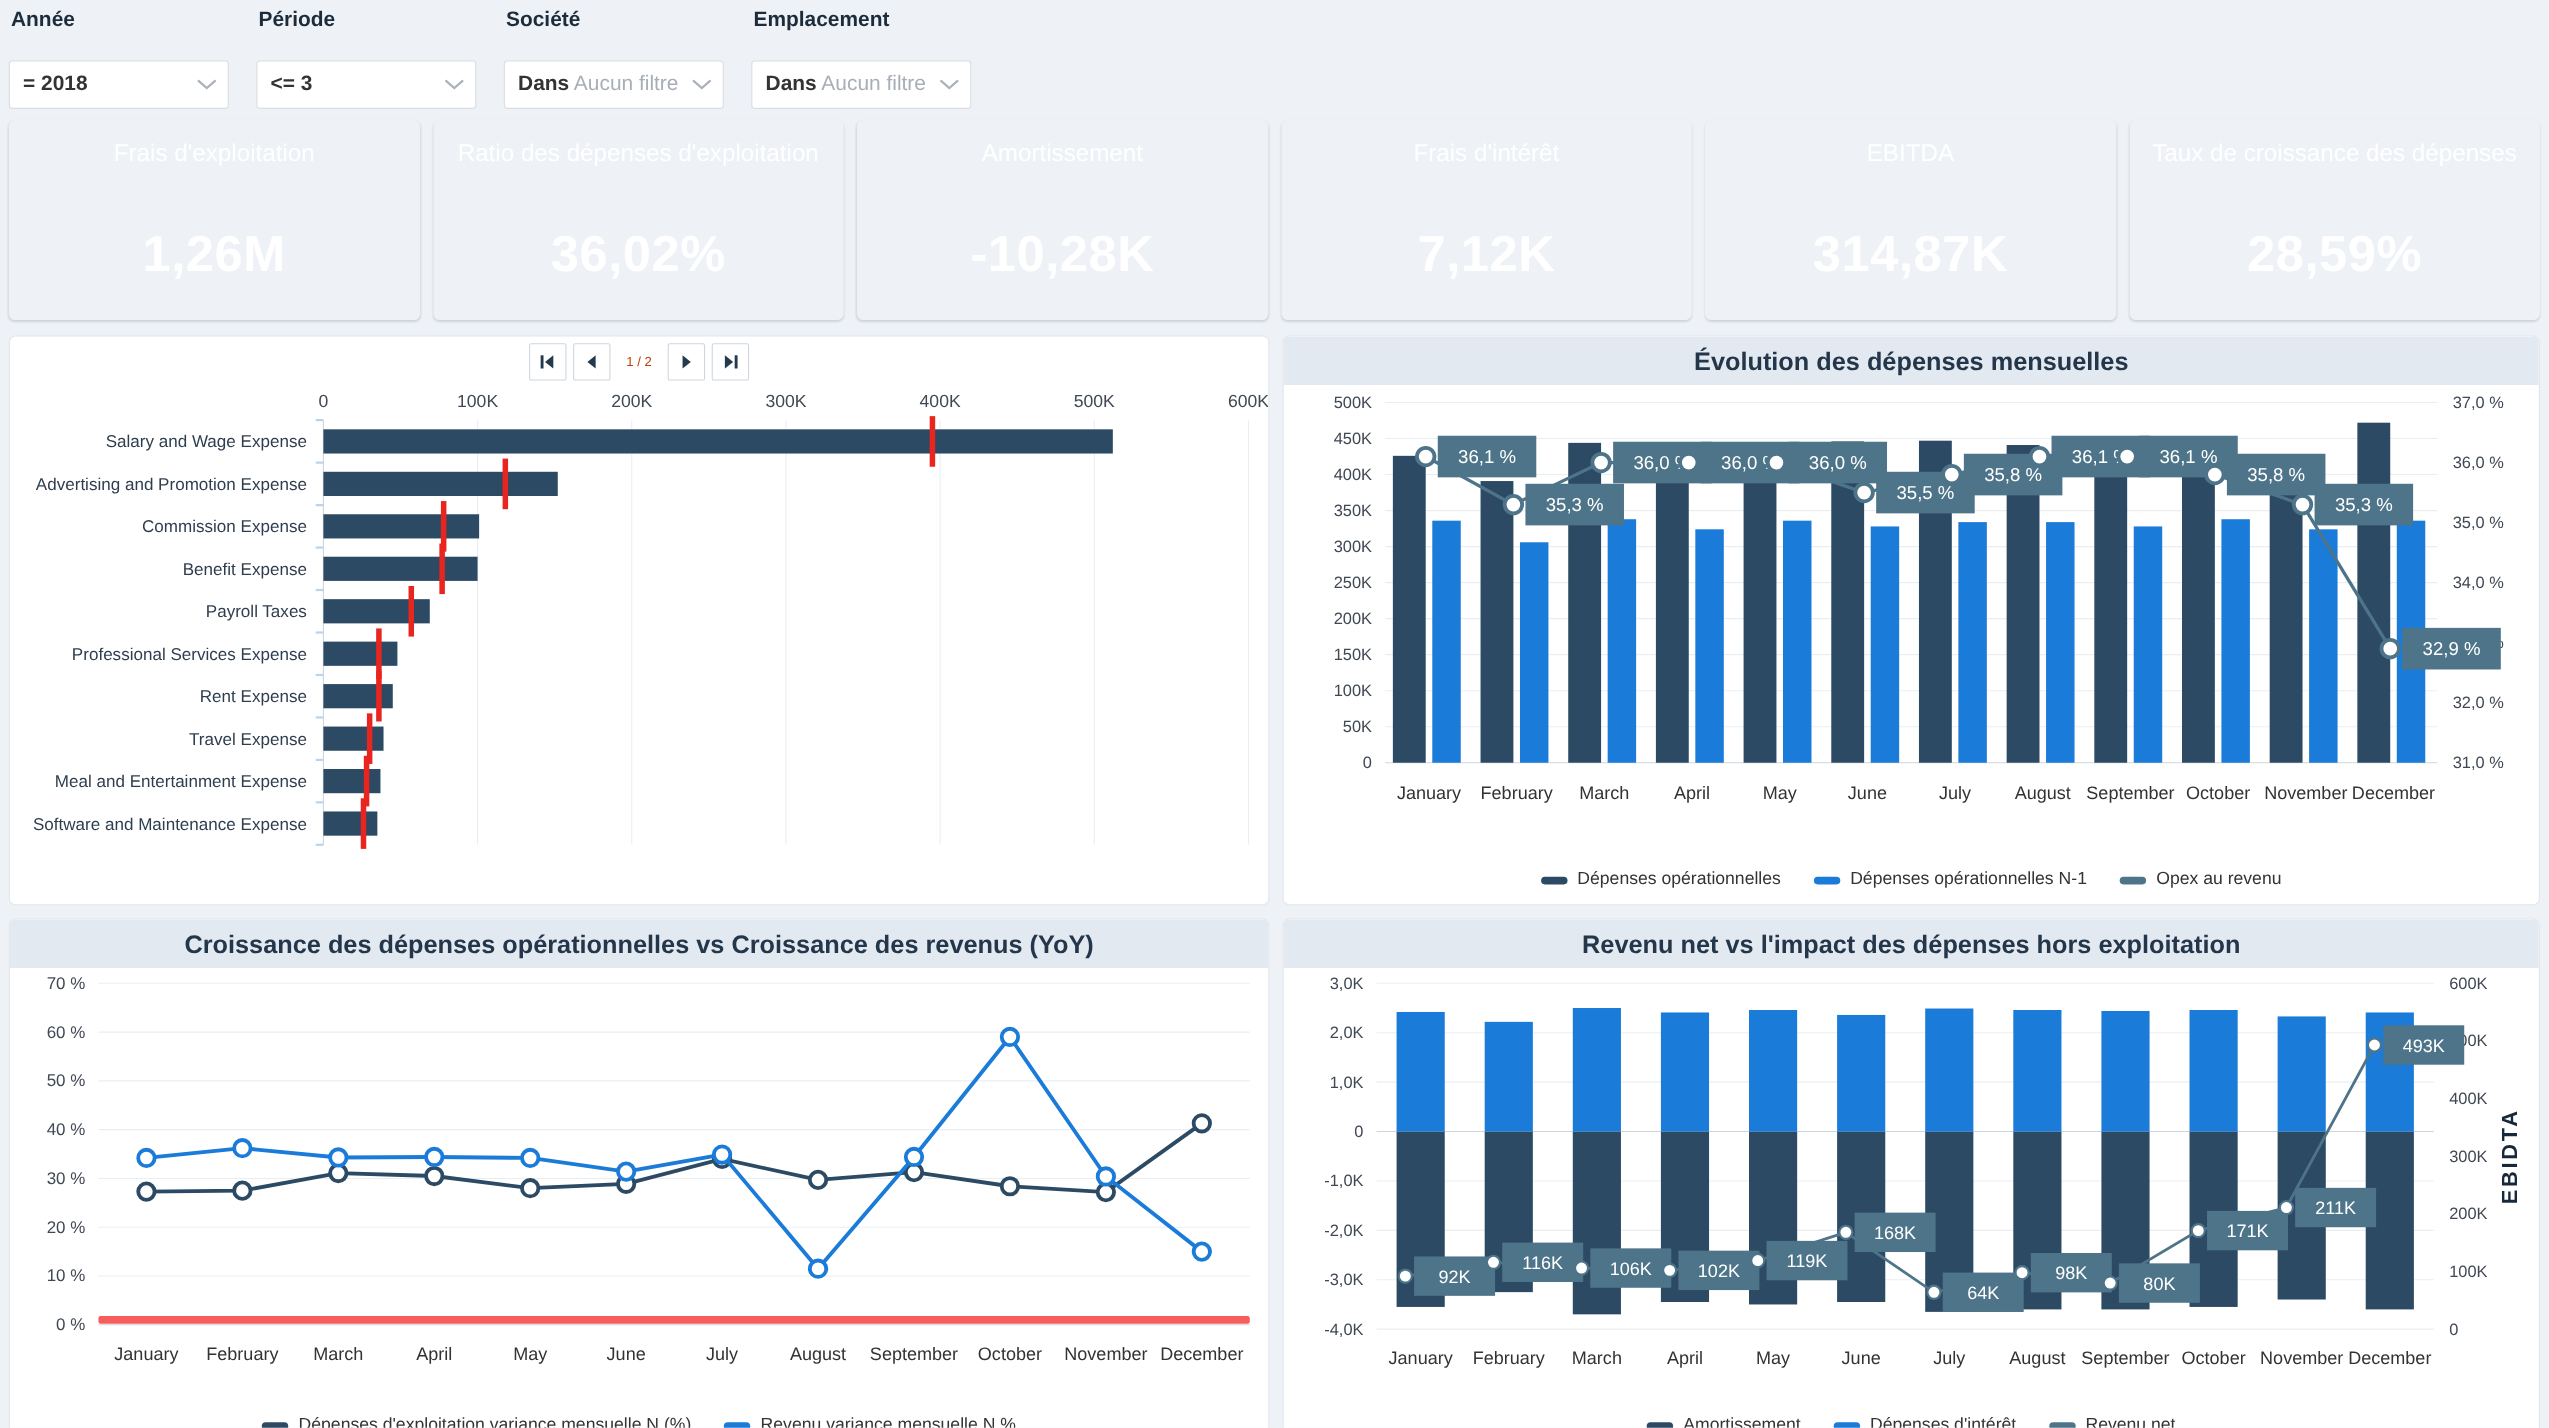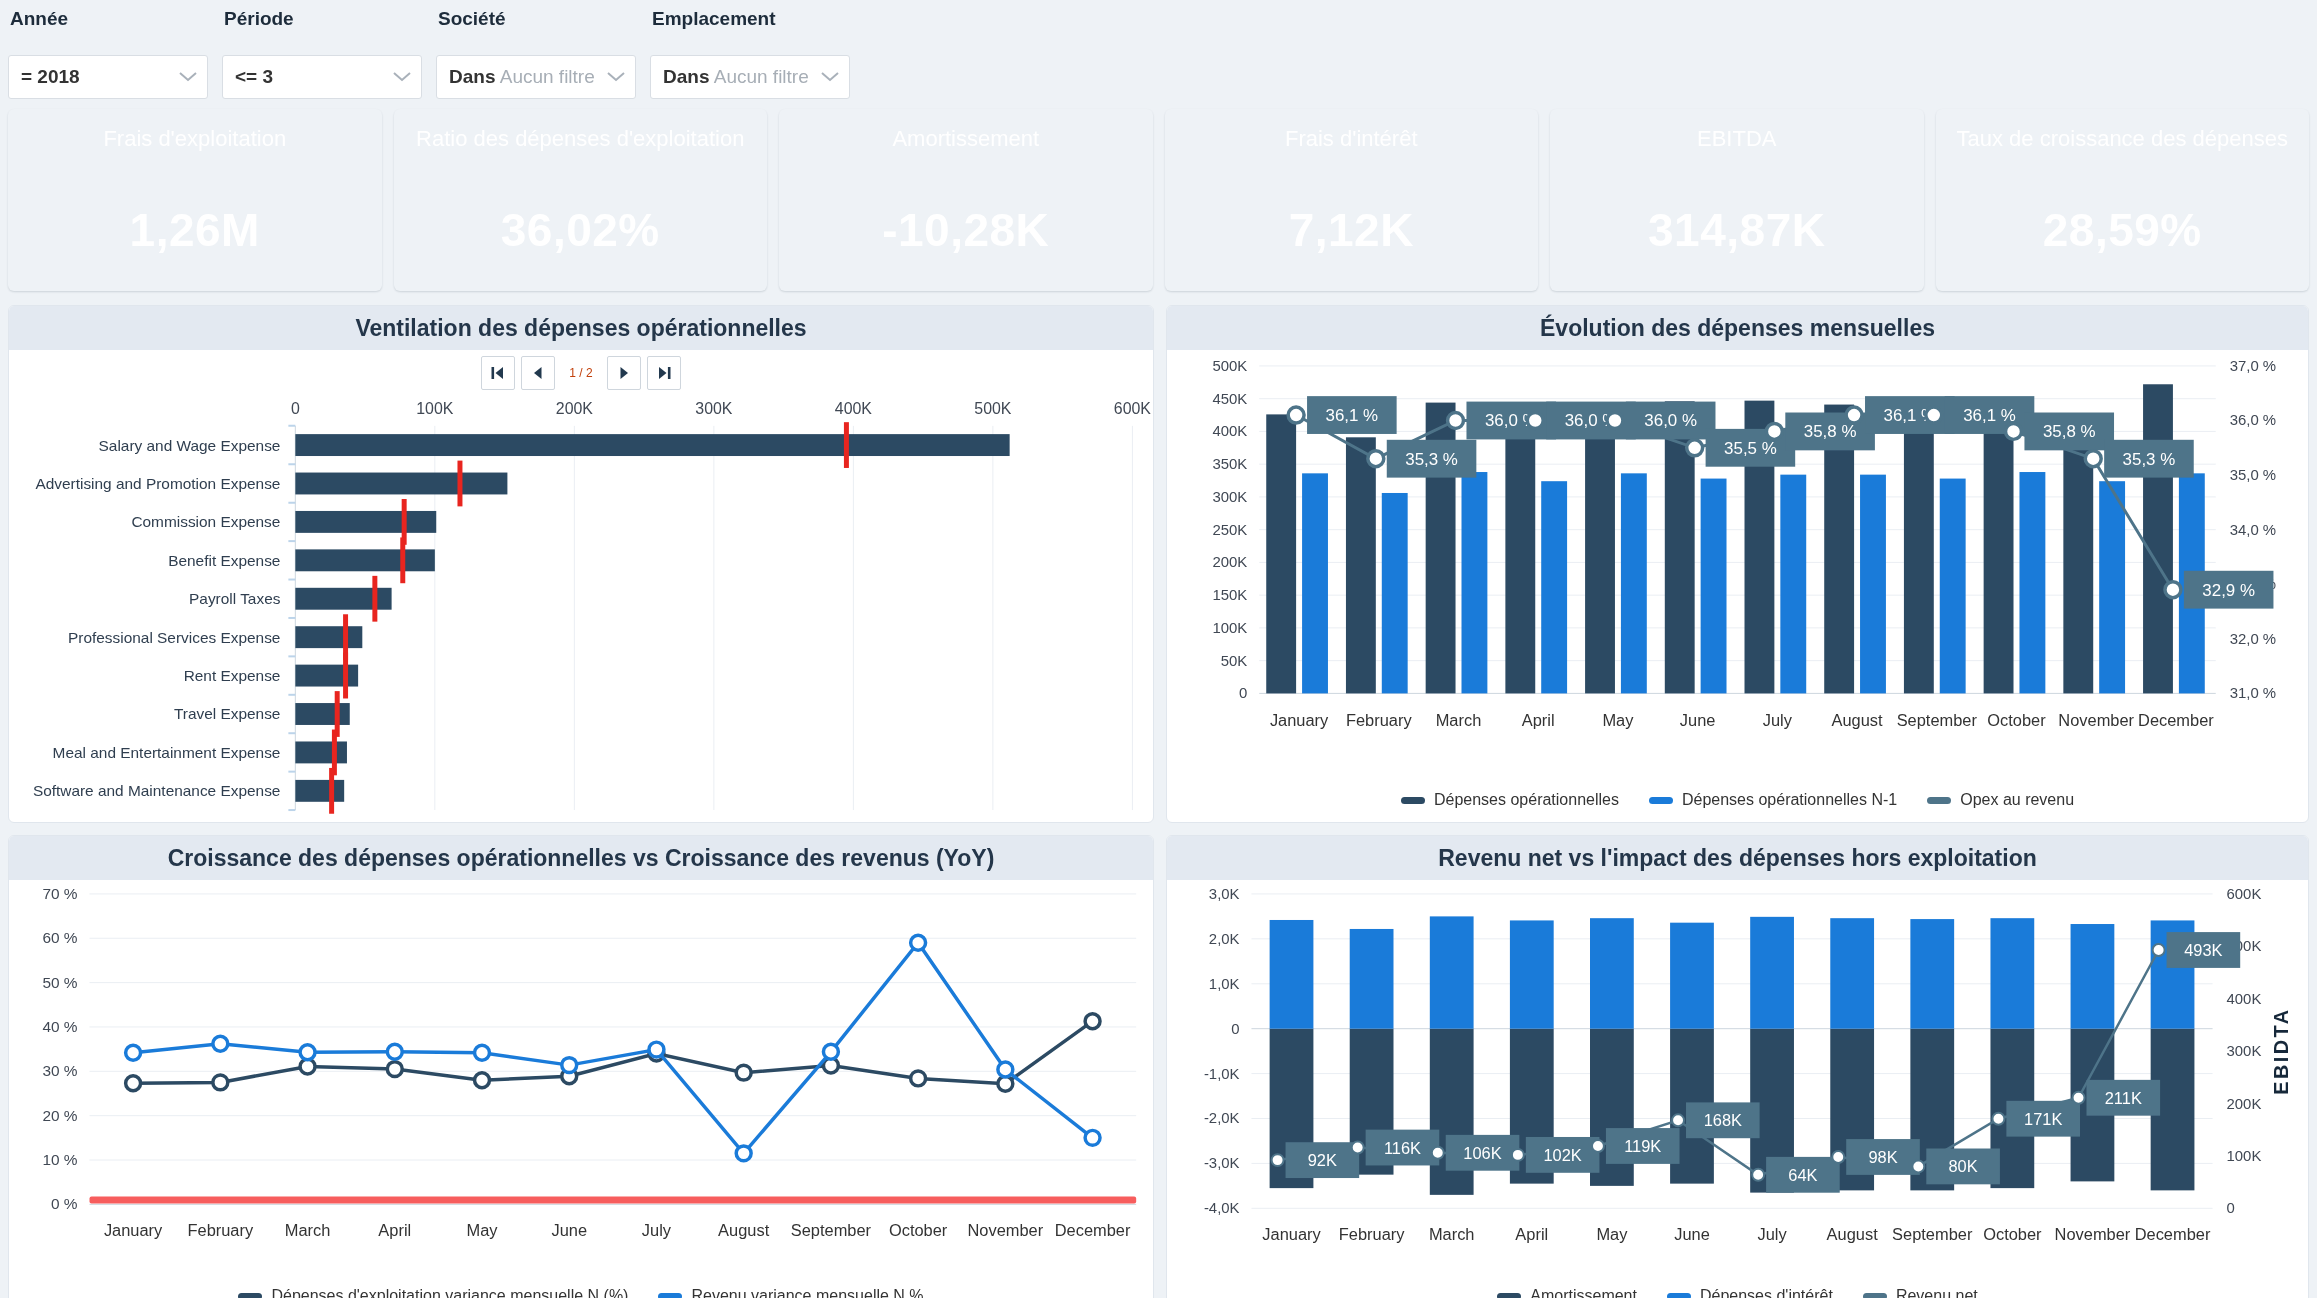--- a/index.html
+++ b/index.html
@@ -6,21 +6,21 @@
   html,body { width: 2317px; height: 1298px; }
   body {
     font-family: "Liberation Sans", "DejaVu Sans", sans-serif;
     background: #eef2f6;
     overflow: hidden;
     color: #24364a;
   }
   .page { width: 2317px; height: 1298px; position: relative; }
 
   
-  .filters { display: flex; gap: 14px; padding: 6px 12px 0 8px; }
+  .filters { display: flex; gap: 25px; padding: 6px 12px 0 8px; }
   .filter { width: 200px; }
   .f-label { font-size: 19px; font-weight: 700; color: #1d2c3b; padding: 2px 0 6px 2px; }
   .f-box {
     height: 44px; background: #fff; border: 1px solid #d9dee4; border-radius: 3px;
     display: flex; align-items: center; padding: 0 10px 0 12px; font-size: 19px; color: #333;
     cursor: pointer;
     margin-top: 19px;
   }
   .f-box .grow { flex: 1; white-space: nowrap; overflow: hidden; }
   .f-prefix, .f-value { font-weight: 600; color: #333; }
@@ -130,23 +130,20 @@
     </div>
     <div class="kpi">
       <div class="kpi-header">Taux de croissance des dépenses</div>
       <div class="kpi-body">28,59%</div>
     </div>
   </div>
 
   <div class="grid">
 
     <section class="panel">
-      <div class="panel-header">
-          <span>Ventilation des dépenses opérationnelles</span>
-        </div>
       <div class="panel-body">
         <div class="pagination">
           <div class="pg-btn">
               <svg width="16" height="16">
                 <rect x="1.5" y="2" width="2.6" height="12" fill="#22394e"></rect>
                 <polygon points="13,2 5.5,8 13,14" fill="#22394e"></polygon>
               </svg>
             </div>
           <div class="pg-btn">
               <svg width="16" height="16">

